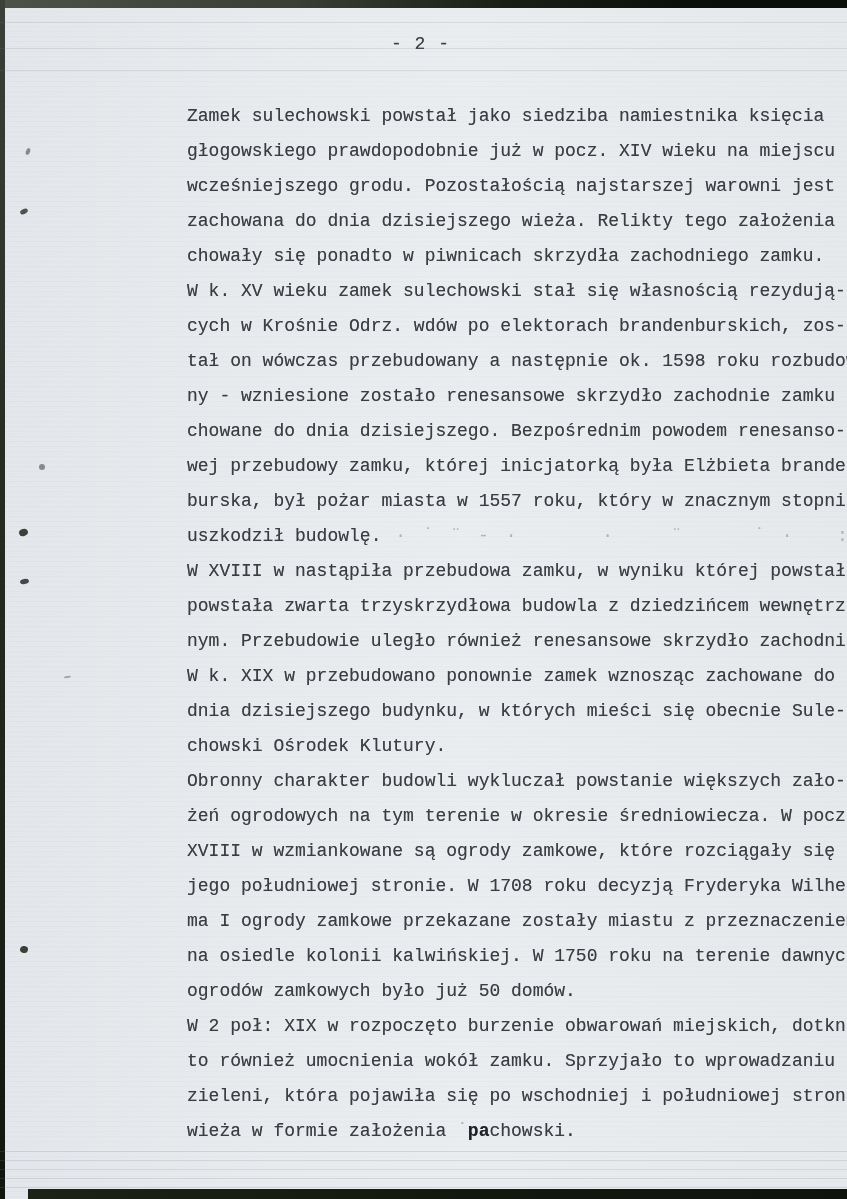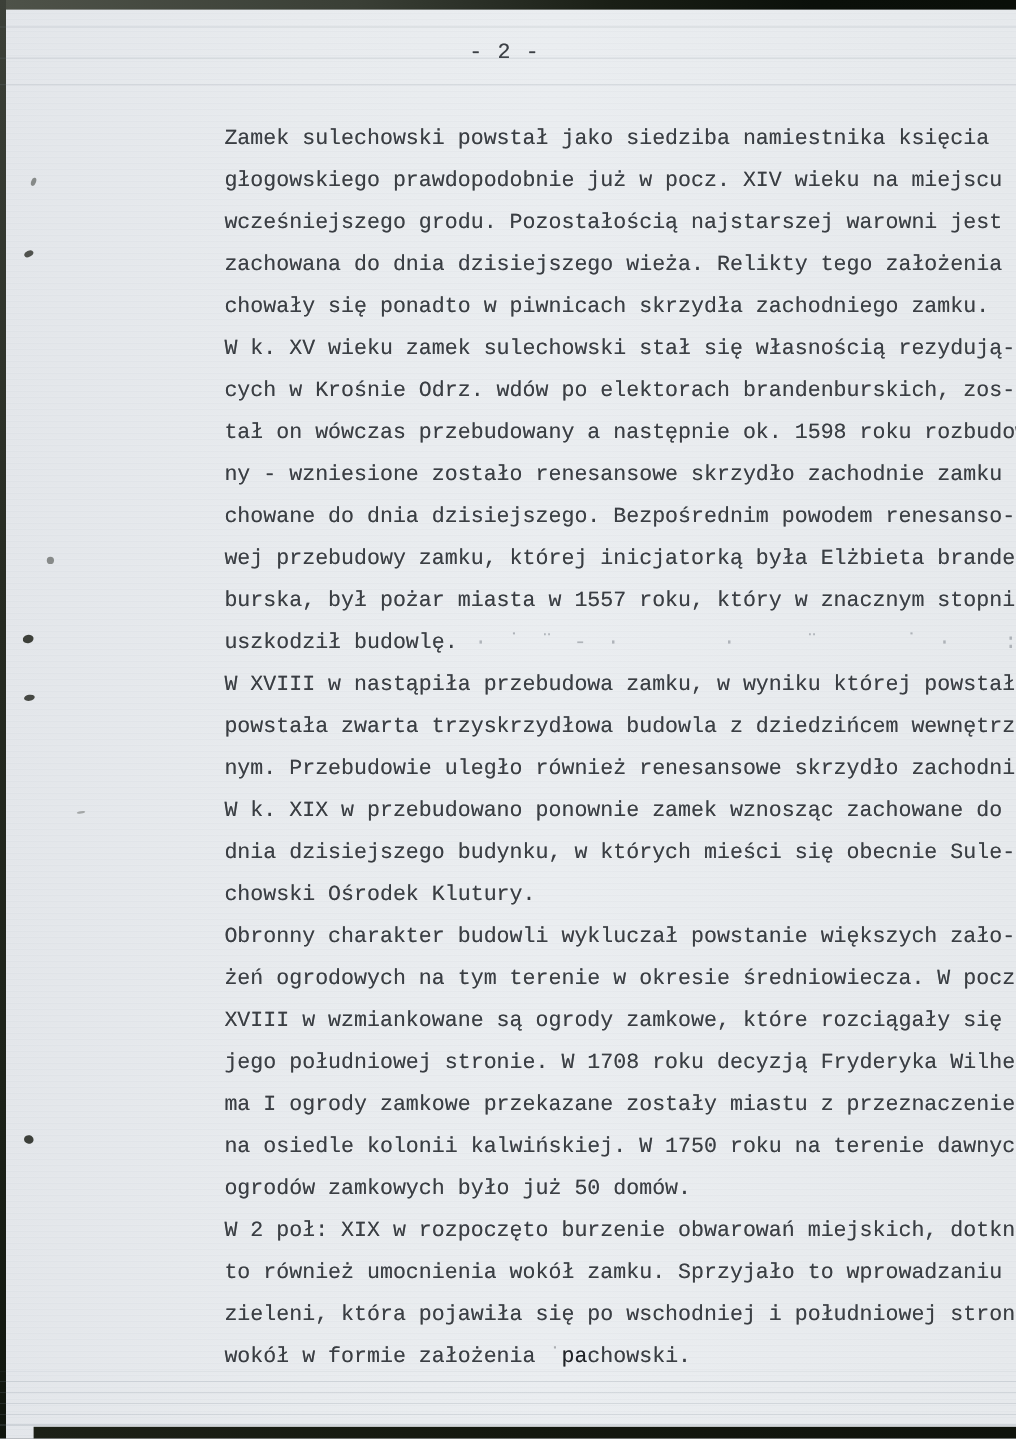--- a/index.html
+++ b/index.html
@@ -36,21 +36,21 @@
   .pagenum{
     position:absolute;left:391px;top:32px;
     font-size:18px;line-height:24px;color:#3c4045;letter-spacing:1px;white-space:pre;
     text-shadow:0 0 0.5px rgba(60,64,69,0.55);
   }
   .textblock{position:absolute;left:187px;top:99px;width:680px;}
   .line{
     height:35px;line-height:35px;font-size:18px;color:#3a3e43;white-space:pre;
     text-shadow:0 0 0.5px rgba(58,62,67,0.55);
   }
-  .line .b{font-weight:normal;color:#1f2226;}
+  .line .b{font-weight:bold;color:#1f2226;}
   .line .f{opacity:0.35;}
   .line .smudge{color:#697079;opacity:0.45;letter-spacing:3px;text-shadow:none;}
   .speck{position:absolute;background:#2a2d27;border-radius:50%;}
 </style>
 </head>
 <body>
 
 <div class="page">
   <div class="edge-top"></div>
   <div class="edge-left"></div>
@@ -82,21 +82,21 @@
       <div class="line">Obronny charakter budowli wykluczał powstanie większych zało-</div>
       <div class="line">żeń ogrodowych na tym terenie w okresie średniowiecza. W pocz.</div>
       <div class="line">XVIII w wzmiankowane są ogrody zamkowe, które rozciągały się po</div>
       <div class="line">jego południowej stronie. W 1708 roku decyzją Fryderyka Wilhel-</div>
       <div class="line">ma I ogrody zamkowe przekazane zostały miastu z przeznaczeniem</div>
       <div class="line">na osiedle kolonii kalwińskiej. W 1750 roku na terenie dawnych</div>
       <div class="line">ogrodów zamkowych było już 50 domów.</div>
       <div class="line">W 2 poł: XIX w rozpoczęto burzenie obwarowań miejskich, dotknęł</div>
       <div class="line">to również umocnienia wokół zamku. Sprzyjało to wprowadzaniu</div>
       <div class="line">zieleni, która pojawiła się po wschodniej i południowej stronie</div>
-      <div class="line"><span>wokół w formie założenia </span><span class="f">˙</span><span class="b">pa</span><span>chowski.</span></div>
+      <div class="line"><span>wieża w formie założenia </span><span class="f">˙</span><span class="b">pa</span><span>chowski.</span></div>
     </div>
 
   <div id="specks">
       <div class="speck" style="left: 26px; top: 148px; width: 4px; height: 7px; opacity: 0.5; transform: rotate(20deg);"></div>
       <div class="speck" style="left: 20px; top: 209px; width: 8px; height: 5px; opacity: 0.8; transform: rotate(-25deg);"></div>
       <div class="speck" style="left: 39px; top: 464px; width: 6px; height: 6px; opacity: 0.5; transform: rotate(0deg);"></div>
       <div class="speck" style="left: 19px; top: 529px; width: 9px; height: 7px; opacity: 0.9; transform: rotate(-15deg);"></div>
       <div class="speck" style="left: 20px; top: 579px; width: 9px; height: 5px; opacity: 0.85; transform: rotate(-10deg);"></div>
       <div class="speck" style="left: 64px; top: 676px; width: 7px; height: 2px; opacity: 0.35; transform: rotate(-8deg);"></div>
       <div class="speck" style="left: 20px; top: 946px; width: 8px; height: 7px; opacity: 0.9; transform: rotate(15deg);"></div>

